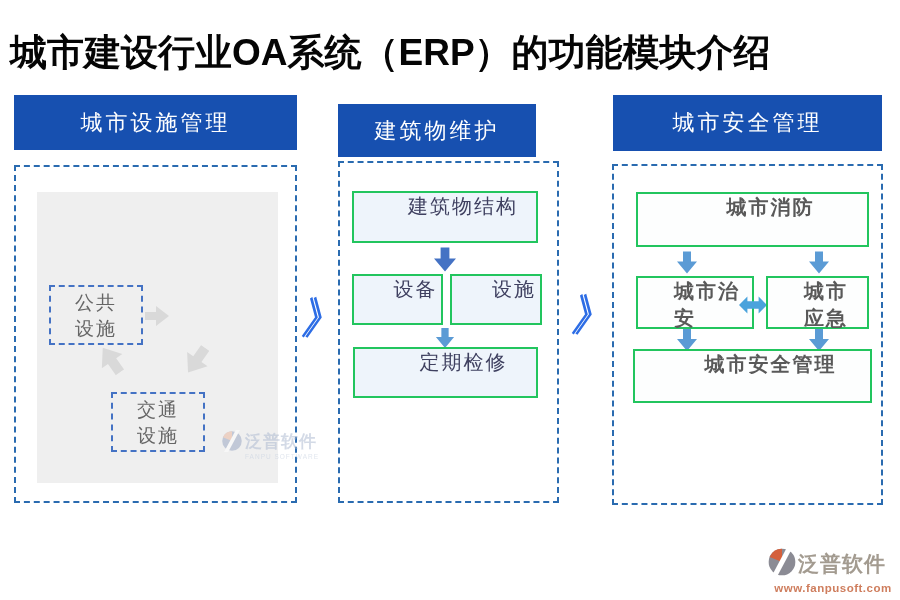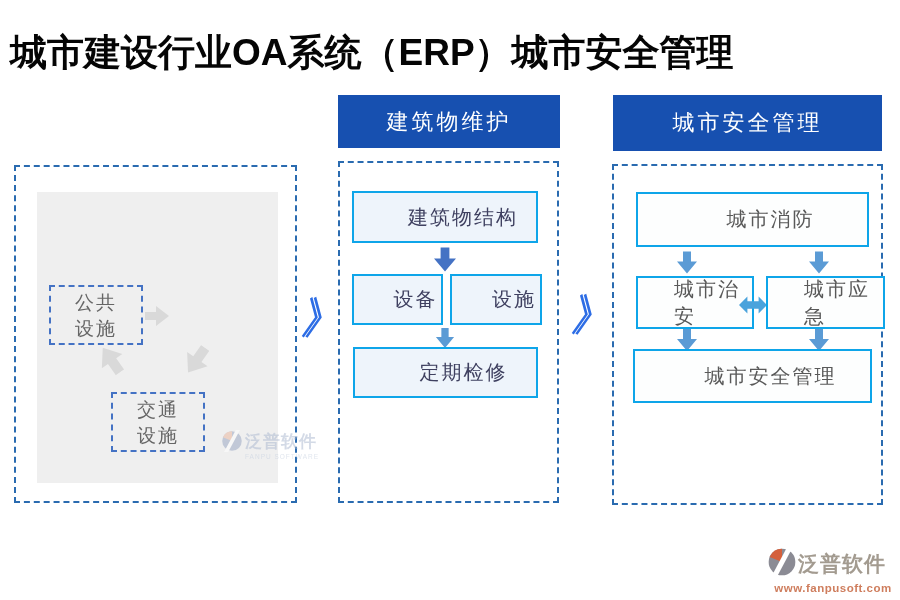--- a/index.html
+++ b/index.html
@@ -24,25 +24,25 @@
 
   .node-dashed {
     position:absolute; border:2px dashed #4472c4;
     display:flex; align-items:flex-end; justify-content:center;
     color:#666666; font-size:19px; line-height:1.4; letter-spacing:2px;
     text-align:center;
   }
   .node-dashed .wrap2 { display:block; width:52px; word-break:break-all; margin:0 auto; }
 
   .node-solid {
-    position:absolute; border:2px solid #0ea5e9; background:#eef4fb;
-    display:flex; align-items:center; justify-content:center;
+    position:absolute; border:2px solid #22c55e; background:#eef4fb;
+    display:flex; align-items:flex-start; justify-content:center;
     color:#3f4060; font-size:20px; letter-spacing:2px;padding-left:36px;
   }
-  .node-solid.white-bg { background:#fdfefe; color:#595959; }
+  .node-solid.white-bg { background:#fdfefe; color:#595959;font-weight:bold; }
 
   .arrow { position:absolute; line-height:0; }
   .chevron {
     position:absolute; color:#2d6de5; font-size:38px; font-weight:bold;
     font-style:italic; line-height:1; transform:scaleY(1.15);
   }
 
   .watermark {
     position:absolute; left:221px; top:430px; width:112px; opacity:0.5;
     display:flex; align-items:flex-start; gap:2px;
@@ -54,22 +54,23 @@
   .footer-logo { position:absolute; left:767px; top:547px; width:132px; }
   .footer-row { display:flex; align-items:center; gap:1px; }
   .footer-brand { font-size:21px; font-weight:bold; color:#a39b90; letter-spacing:1px; white-space:nowrap; }
   .footer-url { font-size:11.5px; font-weight:bold; color:#cf7e5e; letter-spacing:0.5px; text-align:center; margin-top:1px; }
 </style>
 </head>
 <body>
 
 <div class="canvas">
 
-  <div class="page-title">城市建设行业OA系统（ERP）城市安全管理</div>
-
+  <div class="page-title">城市建设行业OA系统（ERP）的功能模块介绍</div>
+
+  <div class="col-header" style="left:14px; top:95px; width:283px; height:55px;">城市设施管理</div>
 
   <div class="dash-box" style="left:14px; top:165px; width:283px; height:338px;"></div>
 
   <div class="gray-panel" style="left:37px; top:192px; width:241px; height:291px;"></div>
 
   <div class="node-dashed" style="left:49px; top:285px; width:94px; height:60px;">
     <span class="wrap2">公共设施</span>
   </div>
 
 
@@ -103,21 +104,21 @@
     </span>
     <span class="wm-text">
       <span class="wm-cn">泛普软件</span>
       <span class="wm-en">FANPU SOFTWARE</span>
     </span>
   </div>
 
   <div class="chevron" style="left:301px; top:299px;">》</div>
   <div class="chevron" style="left:571px; top:296px;">》</div>
 
-  <div class="col-header" style="left:338px; top:95px; width:222px; height:53px;">建筑物维护</div>
+  <div class="col-header" style="left:338px; top:104px; width:198px; height:53px;">建筑物维护</div>
 
   <div class="dash-box" style="left:338px; top:161px; width:221px; height:342px;"></div>
 
   <div class="node-solid" style="left:352px; top:191px; width:186px; height:52px;">
     <span>建筑物结构</span>
   </div>
 
   <div class="arrow" style="left:434px; top:247px;">
     <svg width="22" height="25" viewBox="0 0 20 22">
         <polygon fill="#4472c4" points="6,0 14,0 14,10 20,10 10,22 0,10 6,10"></polygon>
@@ -164,21 +165,21 @@
   <div class="node-solid white-bg" style="left:636px; top:276px; width:118px; height:53px;">
     <span>城市治安</span>
   </div>
 
   <div class="arrow" style="left:739px; top:295px;">
     <svg width="28" height="20" viewBox="0 0 30 18">
         <polygon fill="#4ba3dc" points="0,9 9,0 9,5 21,5 21,0 30,9 21,18 21,13 9,13 9,18"></polygon>
       </svg>
   </div>
 
-  <div class="node-solid white-bg" style="left:766px; top:276px; width:119px; height:53px;">
+  <div class="node-solid white-bg" style="left:766px; top:276px; width:103px; height:53px;">
     <span>城市应急</span>
   </div>
 
   <div class="arrow" style="left:677px; top:329px;">
     <svg width="20" height="22" viewBox="0 0 20 22">
         <polygon fill="#5b9bd5" points="6,0 14,0 14,10 20,10 10,22 0,10 6,10"></polygon>
       </svg>
   </div>
   <div class="arrow" style="left:809px; top:329px;">
     <svg width="20" height="22" viewBox="0 0 20 22">

